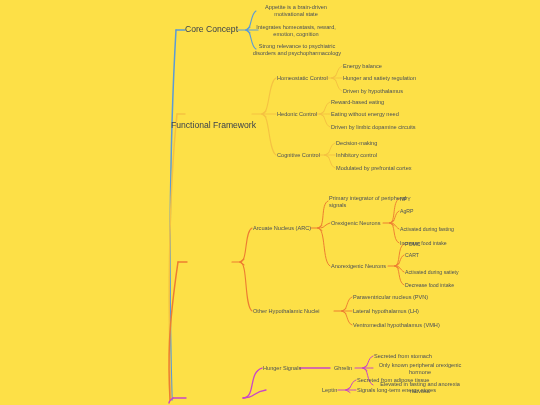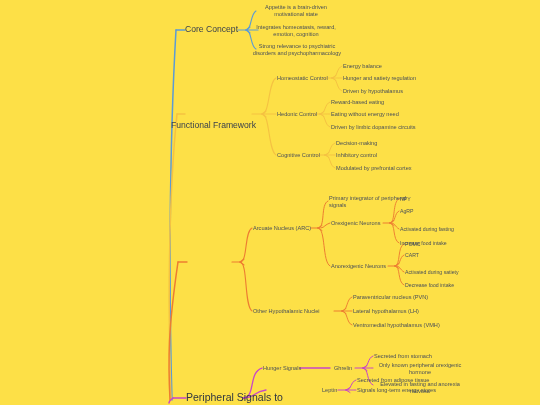--- a/index.html
+++ b/index.html
@@ -164,21 +164,20 @@
   <div class="node l3 lft" style="left:405px;top:241px;">POMC</div>
   <div class="node l3 lft" style="left:405px;top:252px;">CART</div>
   <div class="node l3 lft" style="left:405px;top:269px;">Activated during satiety</div>
   <div class="node l3 lft" style="left:405px;top:282px;">Decrease food intake</div>
 
   <div class="node l2 lft" style="left:253px;top:308px;">Other Hypothalamic Nuclei</div>
   <div class="node l2 lft" style="left:353px;top:294px;">Paraventricular nucleus (PVN)</div>
   <div class="node l2 lft" style="left:353px;top:308px;">Lateral hypothalamus (LH)</div>
   <div class="node l2 lft" style="left:353px;top:322px;">Ventromedial hypothalamus (VMH)</div>
 
-  <div class="node root lft" style="left:186px;top:391px;">Peripheral Signals to</div>
   <div class="node l2 lft" style="left:263px;top:365px;">Hunger Signals</div>
   <div class="node l2 lft" style="left:334px;top:365px;">Ghrelin</div>
   <div class="node l2 lft" style="left:374px;top:353px;">Secreted from stomach</div>
   <div class="node l2 ctr" style="left:372px;top:362px;width:96px;">Only known peripheral orexigenic
 hormone</div>
   <div class="node l2 ctr" style="left:372px;top:381px;width:96px;">Elevated in fasting and anorexia
 nervosa</div>
 
   <div class="node l2 lft" style="left:322px;top:387px;">Leptin</div>
   <div class="node l2 lft" style="left:357px;top:377px;">Secreted from adipose tissue</div>

